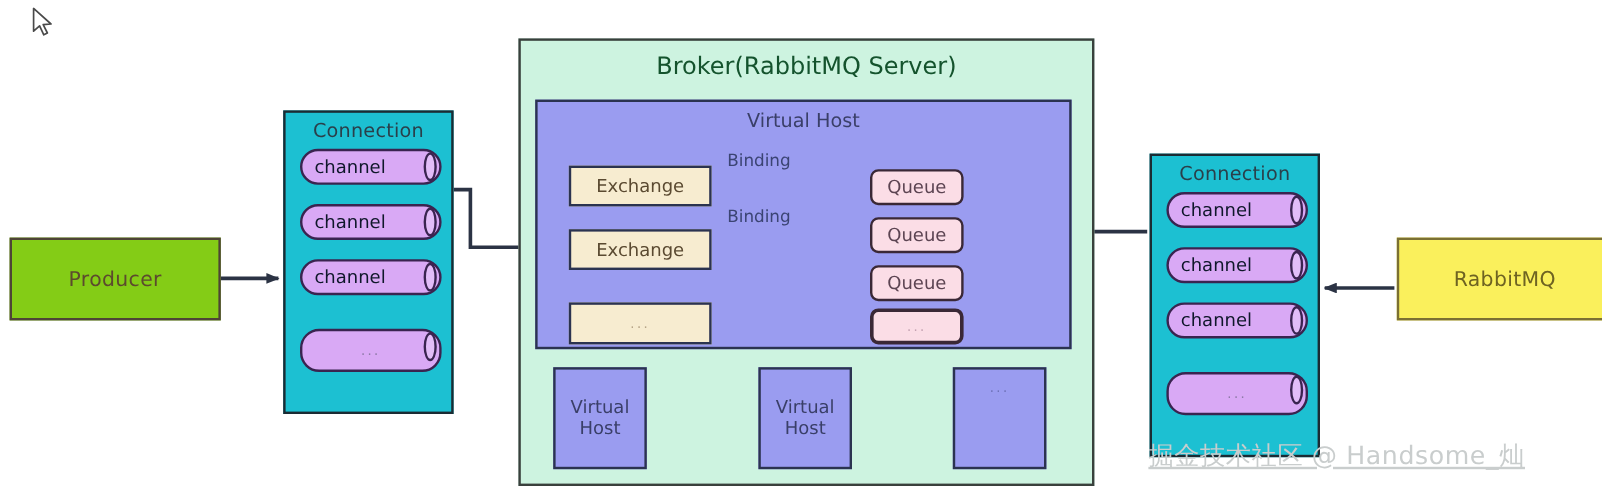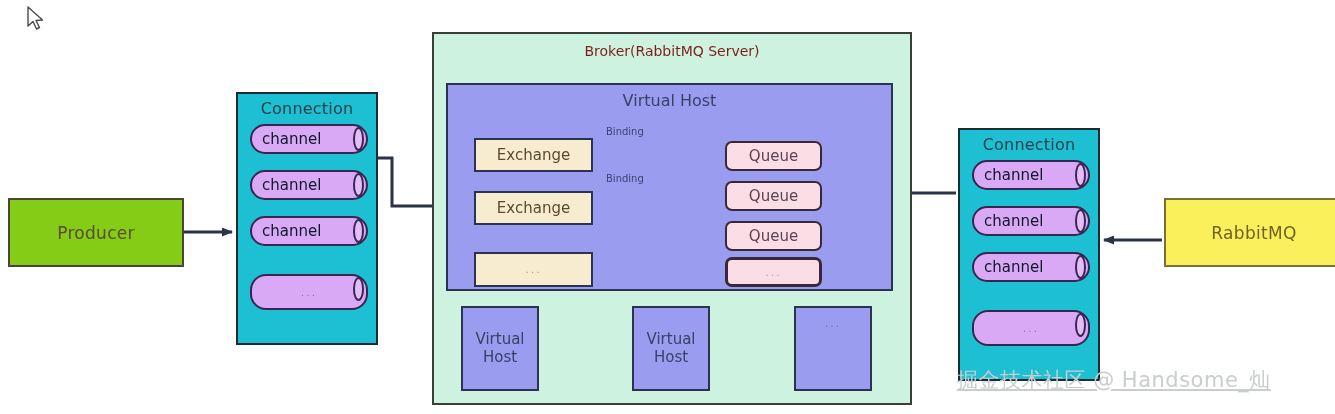--- a/index.html
+++ b/index.html
@@ -35,44 +35,44 @@
   .channel::after{content:"";position:absolute;right:2px;top:1px;
       width:11px;height:24px;border:2px solid #3a2450;border-radius:50%;
       background:#e2bdf8;box-sizing:border-box;}
   .channel.dots{justify-content:center;padding-left:0;
       font-size:11px;color:#8e7aa8;letter-spacing:2px;}
 
   
   .broker{left:432px;top:32px;width:480px;height:373px;
       background:#cdf3e0;border:2px solid #39403c;}
   .broker-title{position:absolute;left:0;right:0;top:9px;text-align:center;
-      font-size:14px;color:#7f1d1d;}
+      font-size:20px;color:#14532d;}
 
   
   .vhost-main{left:446px;top:83px;width:447px;height:208px;
       background:#9a9cf0;border:2px solid #2b3350;}
   .vhost-title{position:absolute;left:0;right:0;top:6px;text-align:center;
       font-size:16px;color:#3a3f68;}
 
   
   .exchange{position:absolute;width:119px;height:34px;background:#f7ecd0;
       border:2px solid #2b3350;box-sizing:border-box;display:flex;
       align-items:center;justify-content:center;font-size:15px;color:#5b4a31;}
   .exchange.dots{font-size:11px;color:#b6a487;letter-spacing:2px;}
 
   
-  .queue{position:absolute;width:97px;height:30px;background:#fbdde6;
+  .queue{position:absolute;width:78px;height:30px;background:#fbdde6;
       border:2px solid #3a2836;border-radius:7px;box-sizing:border-box;
       display:flex;align-items:center;justify-content:center;
       font-size:15px;color:#5c4452;}
   .queue.dots{font-size:11px;color:#c4a2b2;letter-spacing:2px;
       border-width:3px;}
 
   
-  .binding{position:absolute;font-size:10px;color:#3b4473;}
+  .binding{position:absolute;font-size:14px;color:#3b4473;}
 
   
   .vhost-small{position:absolute;width:78px;height:85px;background:#9a9cf0;
       border:2px solid #2b3350;box-sizing:border-box;display:flex;
       align-items:center;justify-content:center;text-align:center;
       font-size:15px;color:#3a3f68;line-height:1.15;}
   .vhost-small.dots{font-size:11px;color:#6e72b8;letter-spacing:2px;
       align-items:flex-start;padding-top:10px;}
 
   

